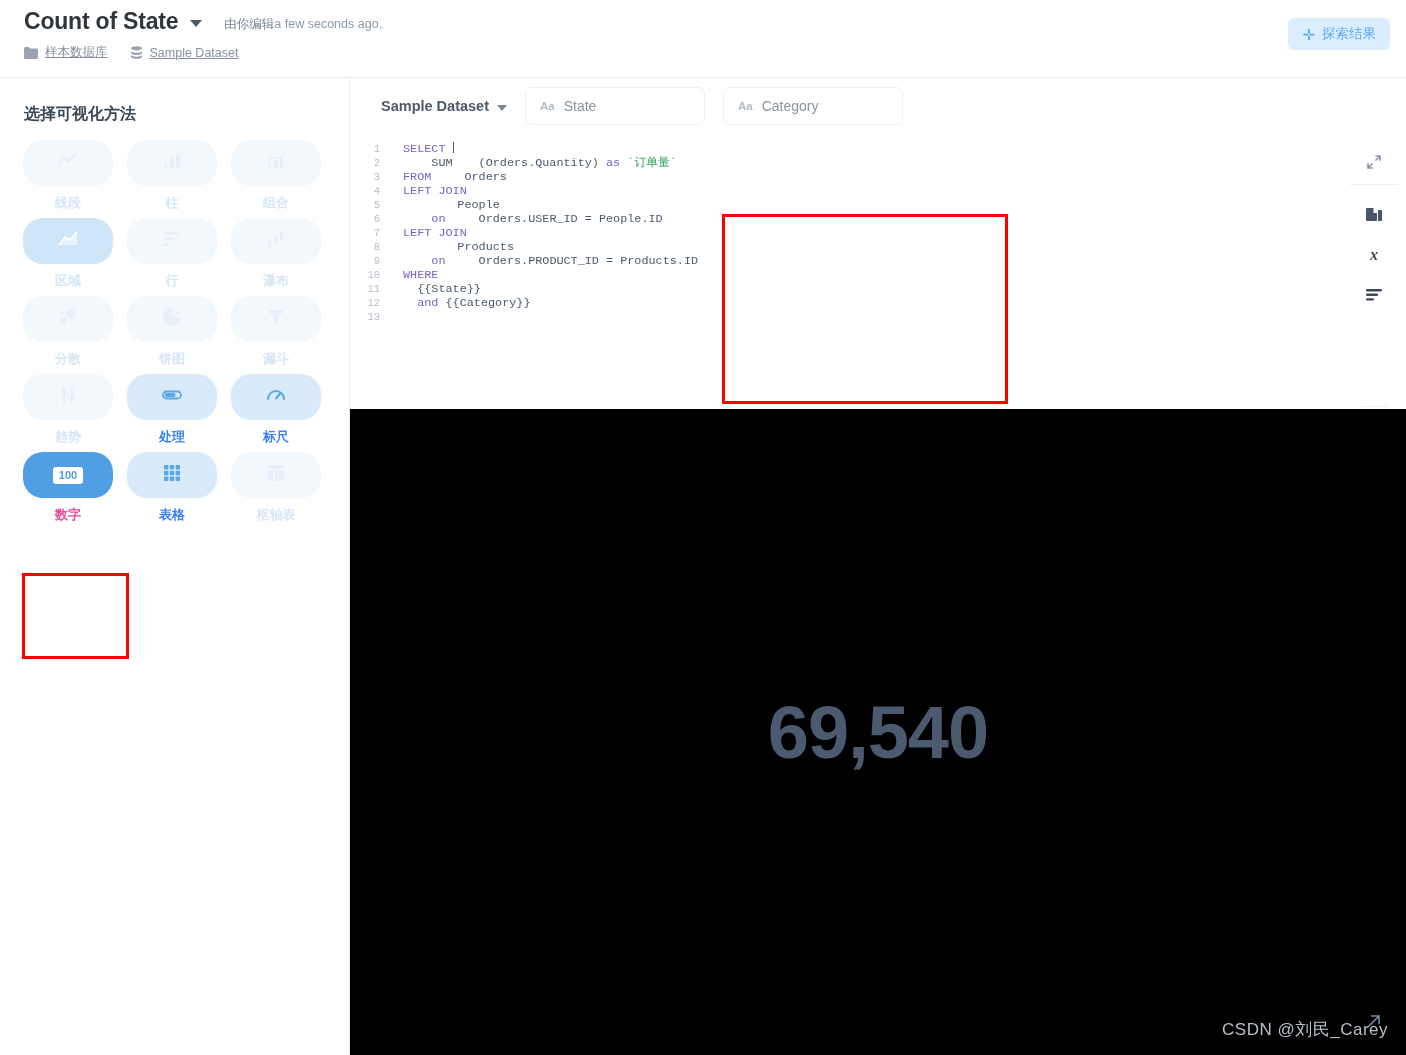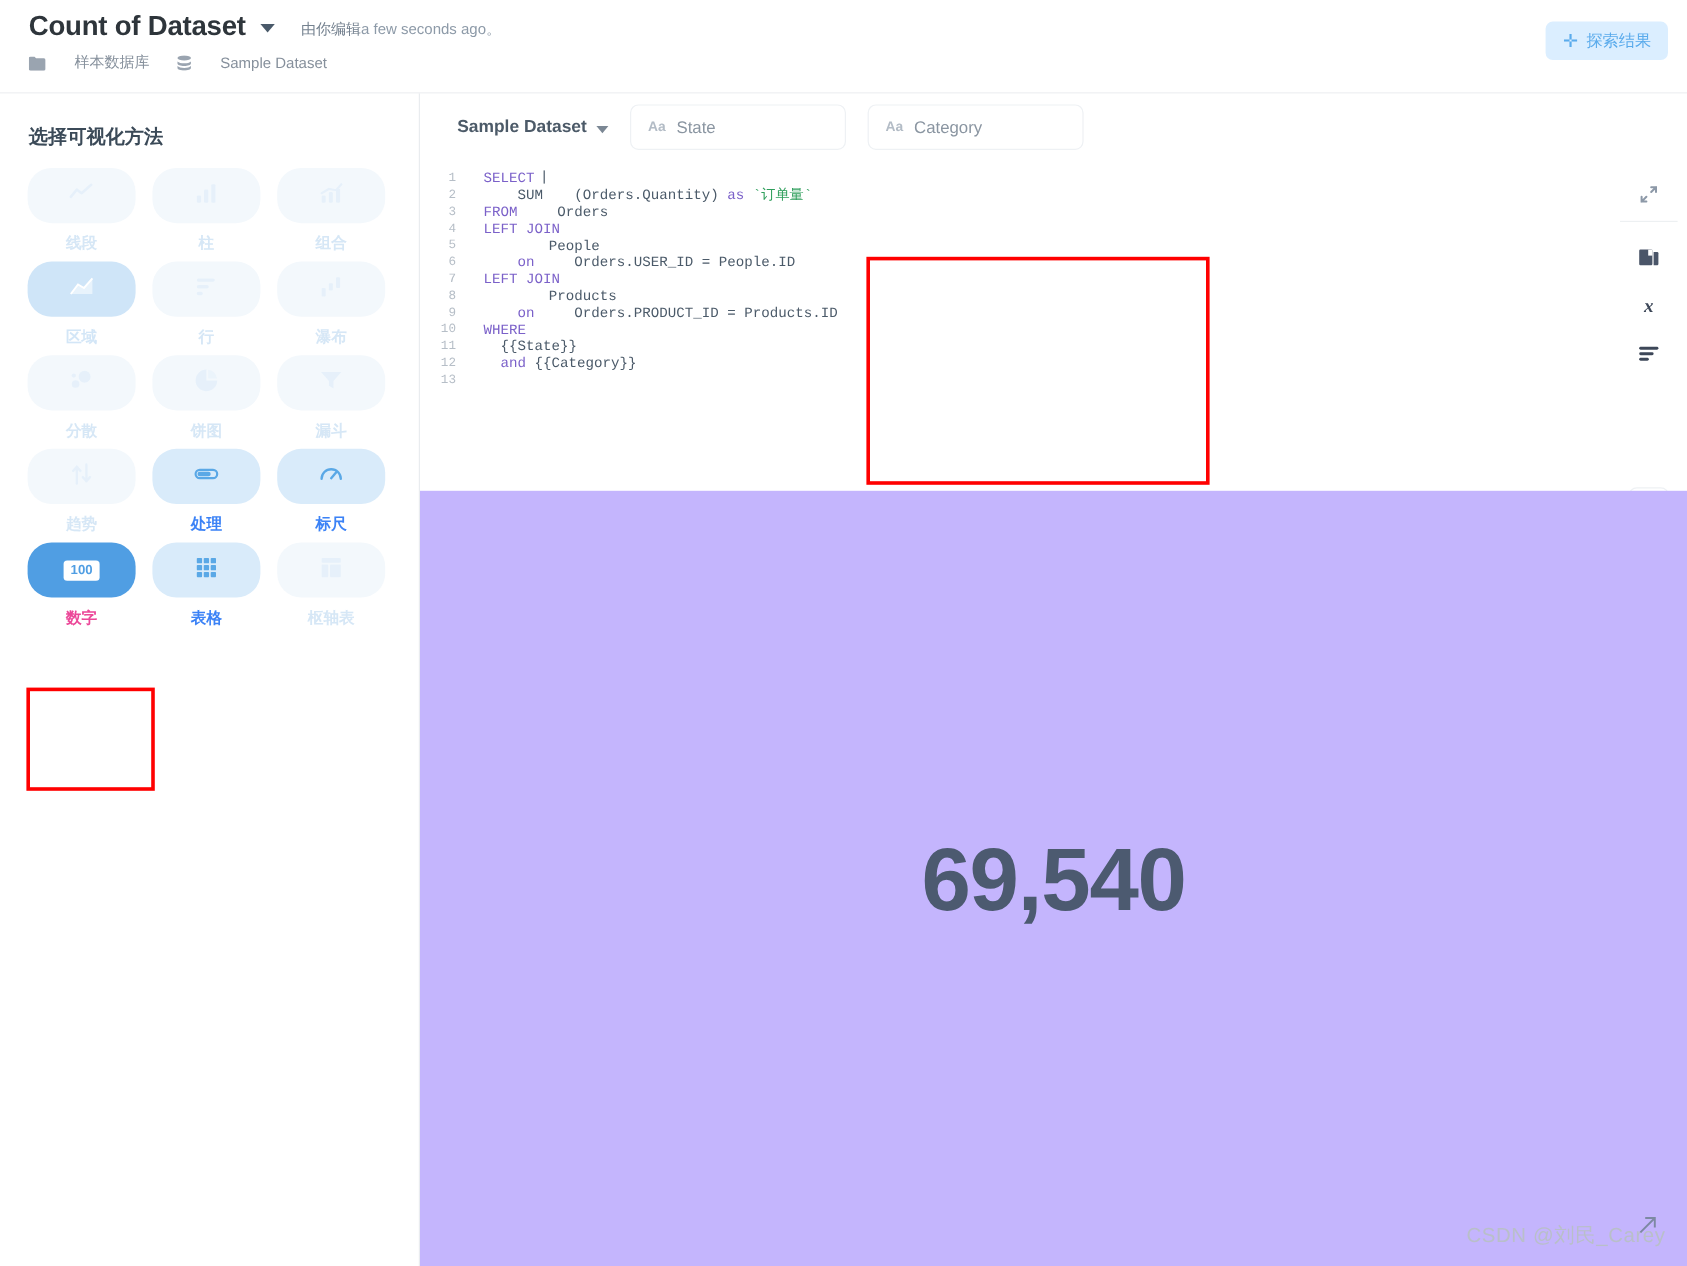--- a/index.html
+++ b/index.html
@@ -12,21 +12,21 @@
 
   
   .header { position: absolute; left: 0; top: 0; width: 1406px; height: 78px; background:#fff; }
   .title-row { position: absolute; left: 24px; top: 8px; display: flex; align-items: center; gap: 12px; }
   .q-title { font-size: 23px; font-weight: bold; color: #2e353b; letter-spacing:-.2px; }
   .caret-down { width: 0; height: 0; border-left: 6px solid transparent; border-right: 6px solid transparent;
     border-top: 7px solid #4a5a6a; margin-top: 3px; cursor: pointer; }
   .edit-note { font-size: 12.5px; color: #8d9aa8; margin-left: 10px; margin-top: 5px; }
   .edit-note .cn { color:#74818f; }
   .crumbs { position: absolute; left: 24px; top: 44px; display: flex; align-items: center; gap: 22px; }
-  .crumb { display: flex; align-items: center; gap: 24px; font-size: 12.5px; color: #86909c; cursor: pointer; }
+  .crumb { display: flex; align-items: center; gap: 7px; font-size: 12.5px; color: #86909c; cursor: pointer; text-decoration: underline; }
   .crumb svg { display:block; }
   .explore-btn {
     position: absolute; right: 16px; top: 18px; height: 32px; padding: 0 14px;
     background: #dbeeff; color: #5aabec; border: none; border-radius: 6px;
     font-size: 13.5px; display: flex; align-items: center; gap: 7px; cursor: pointer;
     font-family: inherit;
   }
   .plus-ico { font-size: 15px; line-height: 1; font-weight: bold; }
   .hdr-divider { position:absolute; left:0; top:77px; width:1406px; height:1px; background:#e9ecef; }
 
@@ -87,37 +87,37 @@
 
   .rail { position: absolute; right: 8px; top: 8px; width: 48px; display: flex;
     flex-direction: column; align-items: center; }
   .rail-btn { width: 40px; height: 40px; display: flex; align-items: center; justify-content: center;
     cursor: pointer; }
   .rail-sep { width: 48px; height: 1px; background: #edf0f2; margin: 2px 0 10px 0; }
   .refresh-btn { position: absolute; right: 15px; top: 272px; width: 34px; height: 34px;
     border: 1px solid #eef1f4; border-radius: 7px; background: #fff;
     display: flex; align-items: center; justify-content: center; cursor: pointer; }
 
-  .result-area { position: absolute; left: 0; top: 331px; width: 1056px; height: 646px; background: #c4b5fd; }
+  .result-area { position: absolute; left: 0; top: 331px; width: 1056px; height: 646px; background: #000000; }
   .big-number { position: absolute; left: 0; top: 0; width: 1056px; height: 646px;
     display: flex; align-items: center; justify-content: center; }
   .big-number span { font-size: 74px; font-weight: bold; color: #4c5a70; letter-spacing: -1px; }
 
   .watermark { position: absolute; right: 18px; bottom: 14px; font-size: 17px;
     color: #b9bfc9; letter-spacing: .5px; display:flex; align-items:center; }
   .wm-arrow { position:absolute; right: 20px; bottom: 16px; color:#8e9bb3; }
 </style>
 </head>
 <body>
 
 <div id="app">
 
   <div class="header">
     <div class="title-row">
-      <div class="q-title">Count of Dataset</div>
+      <div class="q-title">Count of State</div>
       <div class="caret-down"></div>
       <div class="edit-note">
         <span class="cn">由你编辑</span><span>a few seconds ago。</span>
       </div>
     </div>
 
     <div class="crumbs">
       <div class="crumb">
         <span>
           <svg width="14" height="12" viewBox="0 0 14 12">

